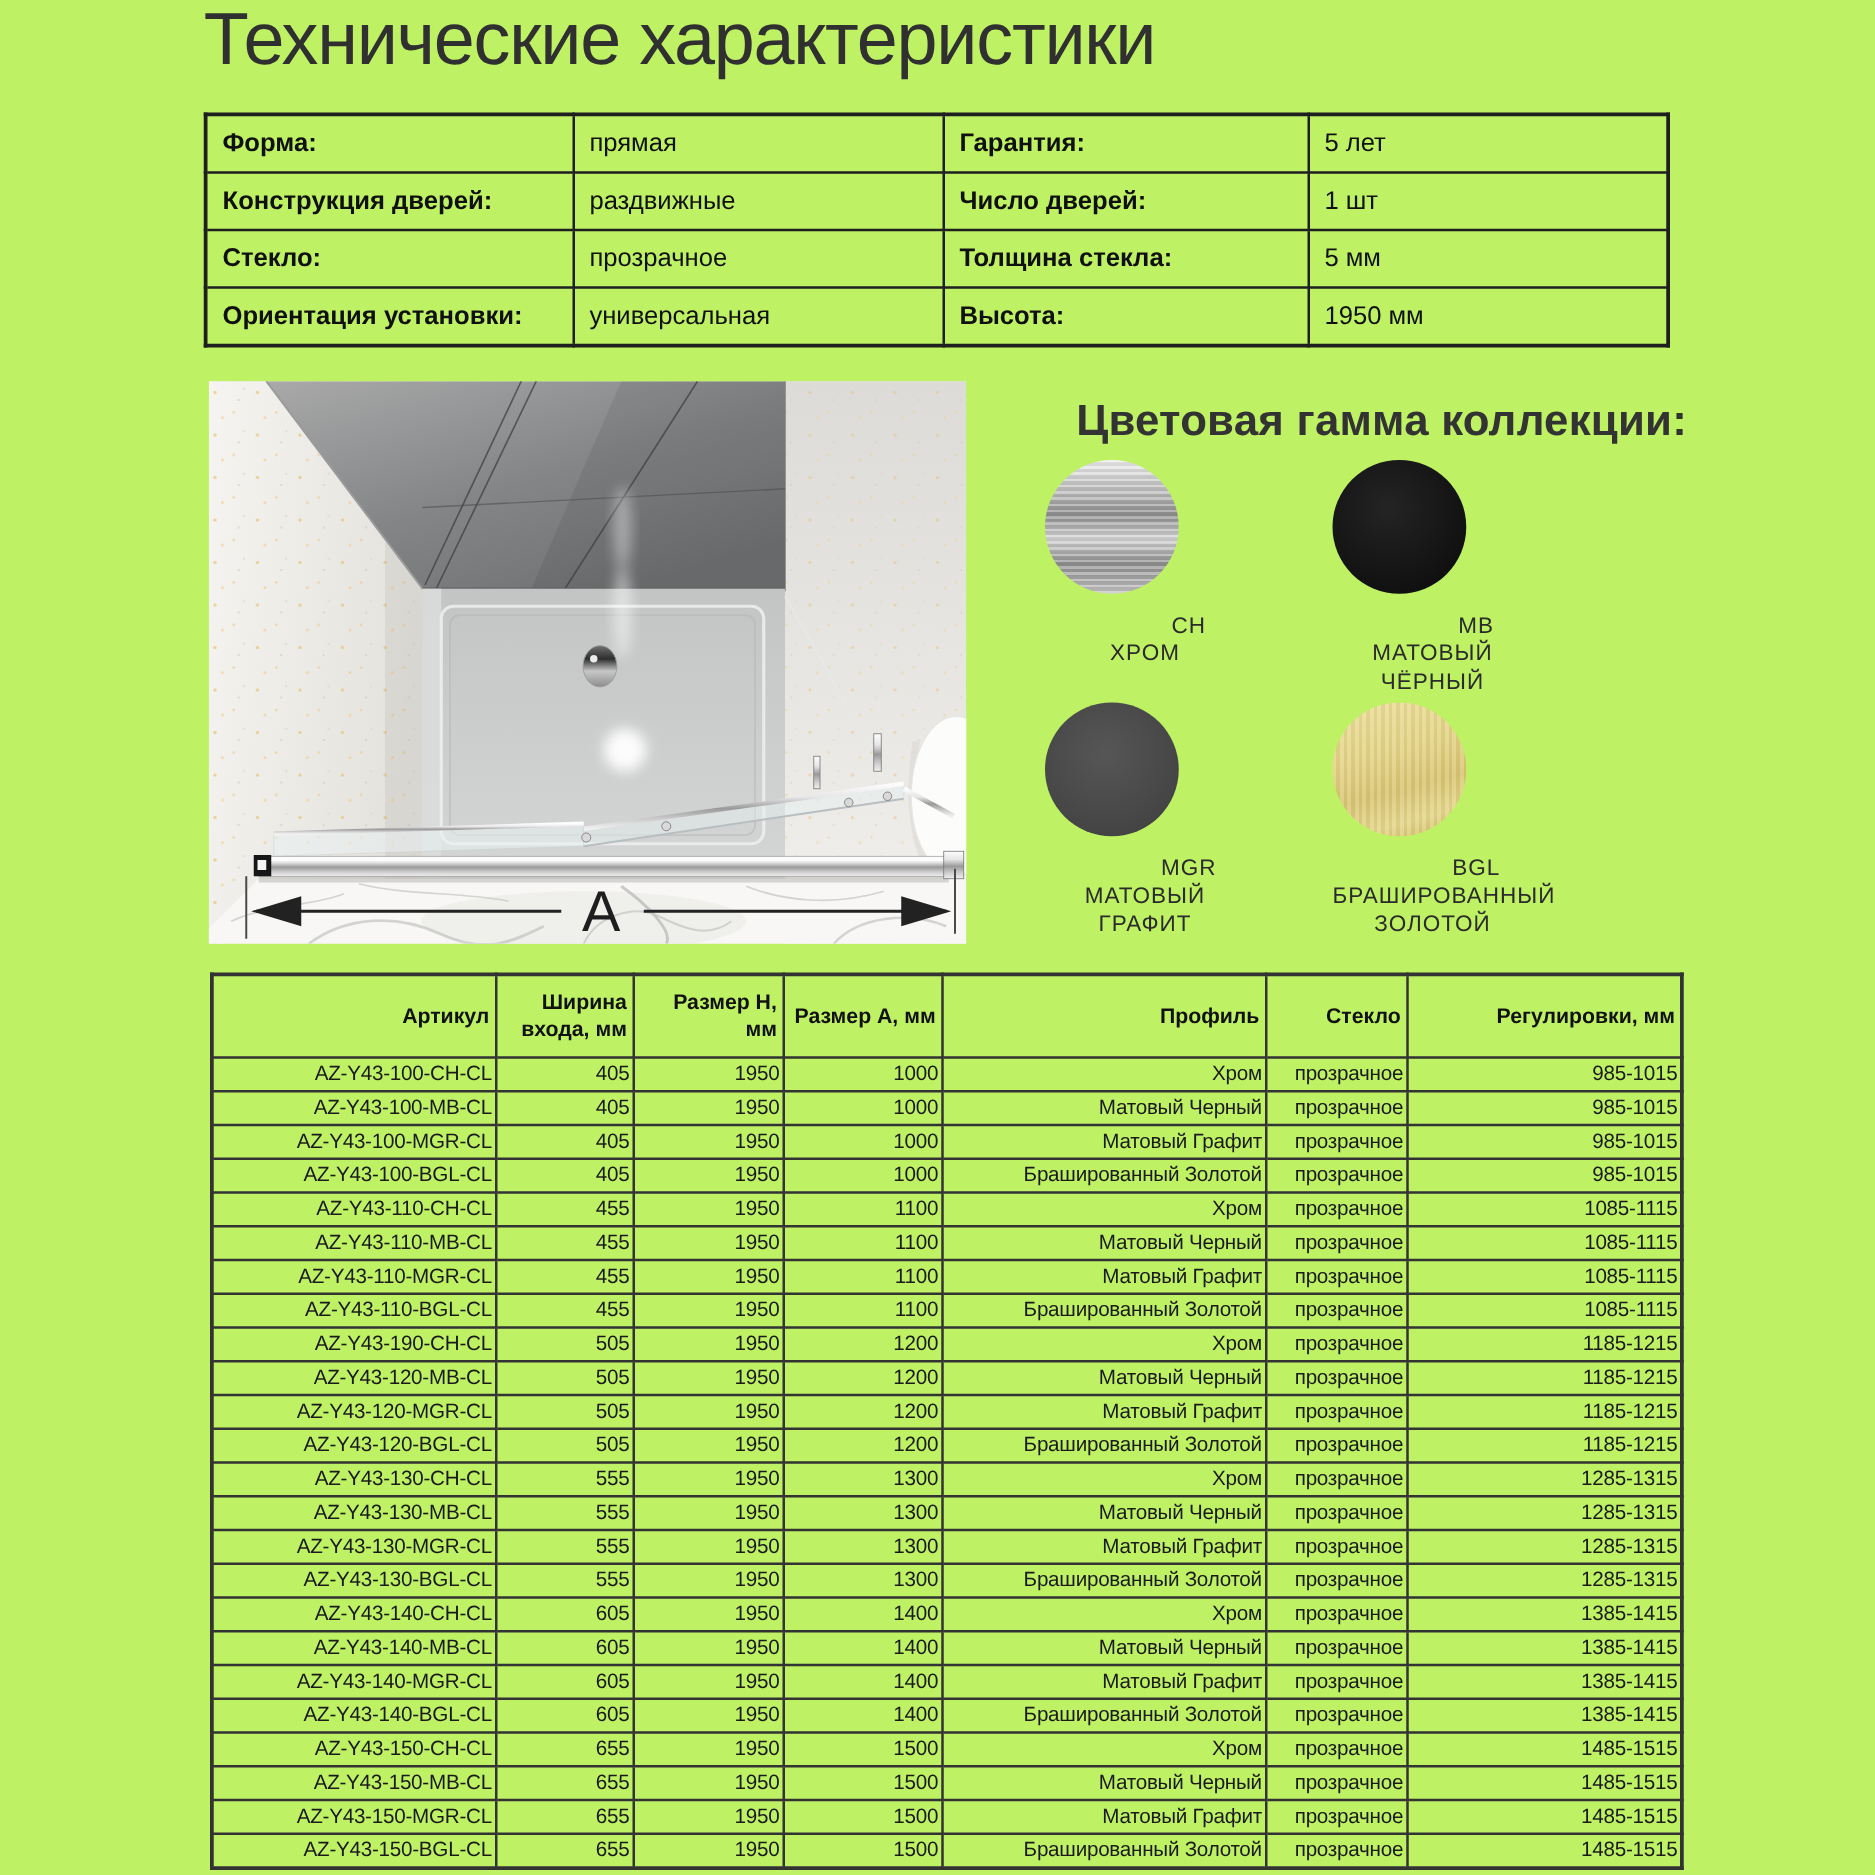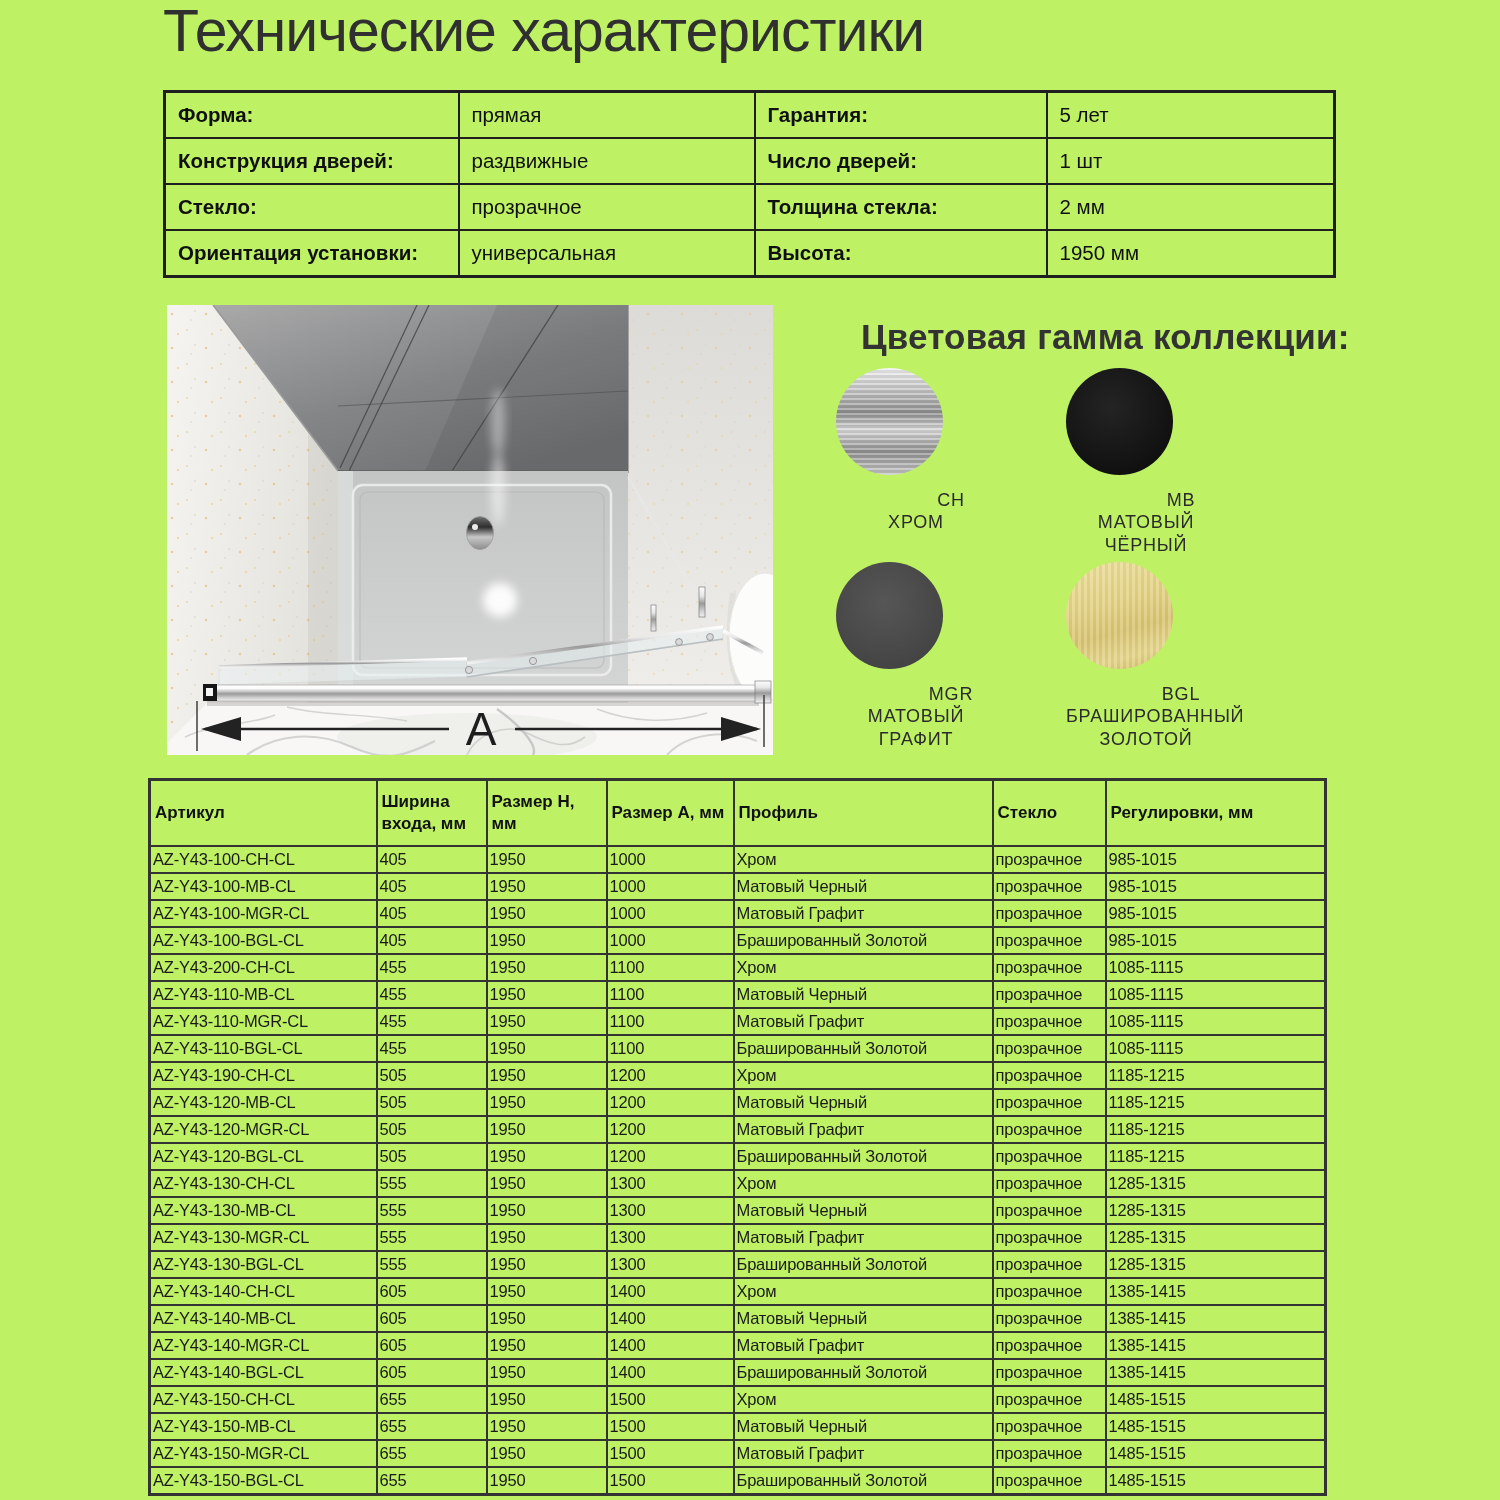--- a/index.html
+++ b/index.html
@@ -33,22 +33,22 @@
   .sw-black{background:radial-gradient(circle at 42% 36%,#242424,#0f0f0f 78%);}
   .sw-gold{background:
       repeating-linear-gradient(90deg,rgba(255,255,255,.14) 0 3px,rgba(0,0,0,.04) 3px 6px),
       linear-gradient(165deg,#ecdf9b 0%,#e4d385 38%,#d9c572 62%,#e5d68b 82%,#d2bc64 100%);}
   .sw-graphite{background:radial-gradient(circle at 45% 38%,#565656,#454545 70%,#3e3e3e);}
   .swatch .code{margin-top:15px;font-size:18px;color:#2b2b2b;letter-spacing:.8px;text-align:center;}
   .swatch .name{font-size:18px;line-height:1.3;color:#2b2b2b;letter-spacing:.8px;
                 text-align:center;max-width:160px;}
 
   
-  .products{position:absolute;left:148px;top:778px;width:1176px;
-            border-collapse:collapse;table-layout:fixed;border:3px solid #333;text-align:left;}
+  .products{position:absolute;left:168px;top:778px;width:1176px;
+            border-collapse:collapse;table-layout:fixed;border:3px solid #333;text-align:right;}
   .products th{border:2px solid #333;font-size:17px;font-weight:700;color:#111;
                height:60px;padding:2px 4px;line-height:1.3;vertical-align:middle;}
   .products td{border:2px solid #333;font-size:16.5px;color:#1a1a1a;height:25px;
                padding:0 2px;letter-spacing:-.2px;vertical-align:middle;white-space:nowrap;}
 </style>
 </head>
 <body>
 
 <div class="page">
 
@@ -71,21 +71,21 @@
       <tr>
         <td class="lbl">Конструкция дверей:</td>
         <td>раздвижные</td>
         <td class="lbl">Число дверей:</td>
         <td>1 шт</td>
       </tr>
       <tr>
         <td class="lbl">Стекло:</td>
         <td>прозрачное</td>
         <td class="lbl">Толщина стекла:</td>
-        <td>2 мм</td>
+        <td>5 мм</td>
       </tr>
       <tr>
         <td class="lbl">Ориентация установки:</td>
         <td>универсальная</td>
         <td class="lbl">Высота:</td>
         <td>1950 мм</td>
       </tr>
     </tbody>
   </table>
 
@@ -314,21 +314,21 @@
         <tr>
           <td>AZ-Y43-100-BGL-CL</td>
           <td>405</td>
           <td>1950</td>
           <td>1000</td>
           <td>Брашированный Золотой</td>
           <td>прозрачное</td>
           <td>985-1015</td>
         </tr>
         <tr>
-          <td>AZ-Y43-200-CH-CL</td>
+          <td>AZ-Y43-110-CH-CL</td>
           <td>455</td>
           <td>1950</td>
           <td>1100</td>
           <td>Хром</td>
           <td>прозрачное</td>
           <td>1085-1115</td>
         </tr>
         <tr>
           <td>AZ-Y43-110-MB-CL</td>
           <td>455</td>

